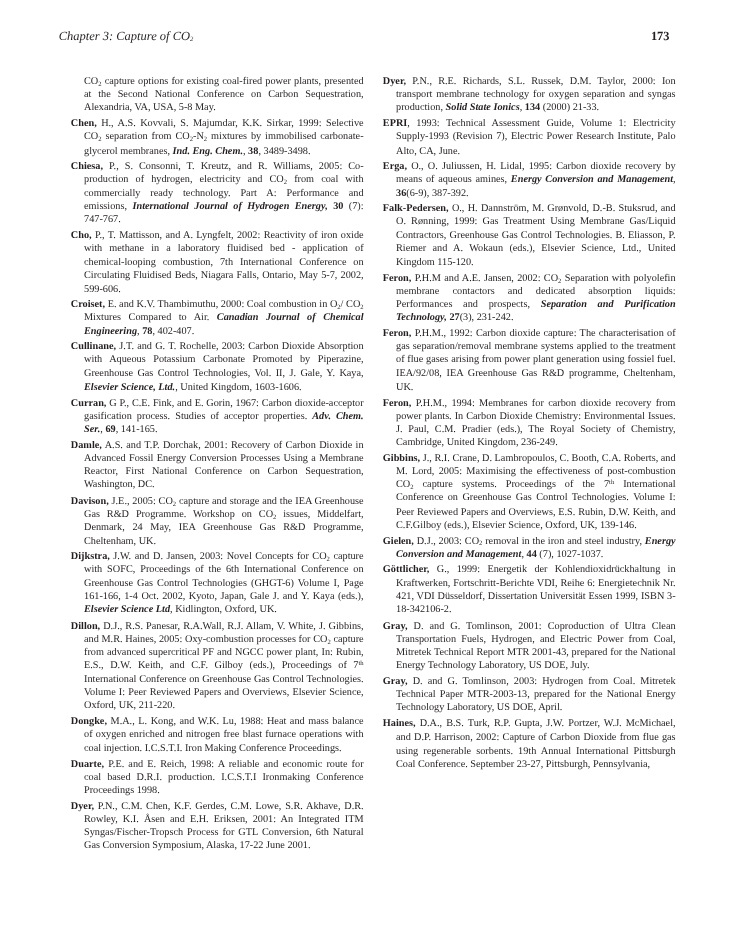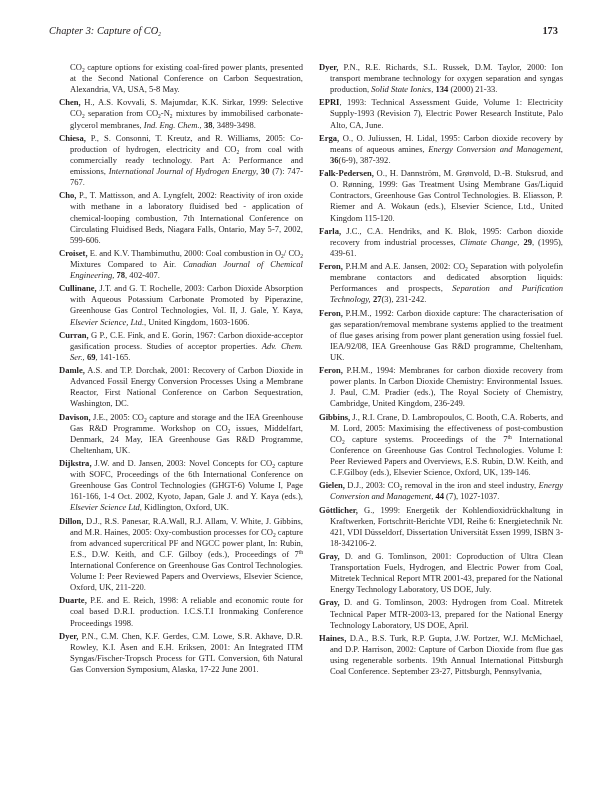--- a/index.html
+++ b/index.html
@@ -8,21 +8,21 @@
   .header { position: absolute; top: 25px; left: 49px; width: 521px; height: 16px; }
   .header-title { position: absolute; left: 0; top: 0; font-style: italic; font-size: 10.4px; }
   .header-page { position: absolute; right: 12px; top: 0; font-weight: bold; font-size: 10.4px; }
   .col { position: absolute; top: 62px; width: 244px; font-size: 8.55px; line-height: 11.1px;
          text-align: justify; }
   .col-left { left: 59px; }
   .col-right { left: 319px; }
   .ref { padding-left: 11px; text-indent: -11px; margin: 0 0 2.1px 0; hyphens: none; }
   .ref.cont { padding-left: 11px; text-indent: 0; }
   .b { font-weight: bold; }
-  .i { font-style: italic; }
+  .i { font-style: italic; font-weight: bold; }
   sub { font-size: 5.5px; line-height: 0; vertical-align: -1.5px; }
   sup { font-size: 5.5px; line-height: 0; vertical-align: 3px; }
 </style>
 </head>
 <body>
 
 <div class="header">
   <div class="header-title"><span>Chapter 3: Capture of CO</span><sub>2</sub></div>
   <div class="header-page">173</div>
 </div>
@@ -32,29 +32,29 @@
     <p class="ref"><span class="b">Chen,</span><span> H., A.S. Kovvali, S. Majumdar, K.K. Sirkar, 1999: Selective CO</span><sub>2</sub><span> separation from CO</span><sub>2</sub><span>-N</span><sub>2</sub><span> mixtures by immobilised carbonate-glycerol membranes, </span><span class="i">Ind. Eng. Chem.</span><span>, </span><span class="b">38</span><span>, 3489-3498.</span></p>
     <p class="ref"><span class="b">Chiesa,</span><span> P., S. Consonni, T. Kreutz, and R. Williams, 2005: Co-production of hydrogen, electricity and CO</span><sub>2</sub><span> from coal with commercially ready technology. Part A: Performance and emissions, </span><span class="i">International Journal of Hydrogen Energy,</span><span> </span><span class="b">30</span><span> (7): 747-767.</span></p>
     <p class="ref"><span class="b">Cho,</span><span> P., T. Mattisson, and A. Lyngfelt, 2002: Reactivity of iron oxide with methane in a laboratory fluidised bed - application of chemical-looping combustion, 7th International Conference on Circulating Fluidised Beds, Niagara Falls, Ontario, May 5-7, 2002, 599-606.</span></p>
     <p class="ref"><span class="b">Croiset,</span><span> E. and K.V. Thambimuthu, 2000: Coal combustion in O</span><sub>2</sub><span>/ CO</span><sub>2</sub><span> Mixtures Compared to Air. </span><span class="i">Canadian Journal of Chemical Engineering</span><span>, </span><span class="b">78</span><span>, 402-407.</span></p>
     <p class="ref"><span class="b">Cullinane,</span><span> J.T. and G. T. Rochelle, 2003: Carbon Dioxide Absorption with Aqueous Potassium Carbonate Promoted by Piperazine, Greenhouse Gas Control Technologies, Vol. II, J. Gale, Y. Kaya, </span><span class="i">Elsevier Science, Ltd.</span><span>, United Kingdom, 1603-1606.</span></p>
     <p class="ref"><span class="b">Curran,</span><span> G P., C.E. Fink, and E. Gorin, 1967: Carbon dioxide-acceptor gasification process. Studies of acceptor properties. </span><span class="i">Adv. Chem. Ser.</span><span>, </span><span class="b">69</span><span>, 141-165.</span></p>
     <p class="ref"><span class="b">Damle,</span><span> A.S. and T.P. Dorchak, 2001: Recovery of Carbon Dioxide in Advanced Fossil Energy Conversion Processes Using a Membrane Reactor, First National Conference on Carbon Sequestration, Washington, DC.</span></p>
     <p class="ref"><span class="b">Davison,</span><span> J.E., 2005: CO</span><sub>2</sub><span> capture and storage and the IEA Greenhouse Gas R&amp;D Programme. Workshop on CO</span><sub>2</sub><span> issues, Middelfart, Denmark, 24 May, IEA Greenhouse Gas R&amp;D Programme, Cheltenham, UK.</span></p>
     <p class="ref"><span class="b">Dijkstra,</span><span> J.W. and D. Jansen, 2003: Novel Concepts for CO</span><sub>2</sub><span> capture with SOFC, Proceedings of the 6th International Conference on Greenhouse Gas Control Technologies (GHGT-6) Volume I, Page 161-166, 1-4 Oct. 2002, Kyoto, Japan, Gale J. and Y. Kaya (eds.), </span><span class="i">Elsevier Science Ltd</span><span>, Kidlington, Oxford, UK.</span></p>
     <p class="ref"><span class="b">Dillon,</span><span> D.J., R.S. Panesar, R.A.Wall, R.J. Allam, V. White, J. Gibbins, and M.R. Haines, 2005: Oxy-combustion processes for CO</span><sub>2</sub><span> capture from advanced supercritical PF and NGCC power plant, In: Rubin, E.S., D.W. Keith, and C.F. Gilboy (eds.), Proceedings of 7</span><sup>th</sup><span> International Conference on Greenhouse Gas Control Technologies. Volume I: Peer Reviewed Papers and Overviews, Elsevier Science, Oxford, UK, 211-220.</span></p>
+    <p class="ref"><span class="b">Dongke,</span><span> M.A., L. Kong, and W.K. Lu, 1988: Heat and mass balance of oxygen enriched and nitrogen free blast furnace operations with coal injection. I.C.S.T.I. Iron Making Conference Proceedings.</span></p>
     <p class="ref"><span class="b">Duarte,</span><span> P.E. and E. Reich, 1998: A reliable and economic route for coal based D.R.I. production. I.C.S.T.I Ironmaking Conference Proceedings 1998.</span></p>
     <p class="ref"><span class="b">Dyer,</span><span> P.N., C.M. Chen, K.F. Gerdes, C.M. Lowe, S.R. Akhave, D.R. Rowley, K.I. Åsen and E.H. Eriksen, 2001: An Integrated ITM Syngas/Fischer-Tropsch Process for GTL Conversion, 6th Natural Gas Conversion Symposium, Alaska, 17-22 June 2001.</span></p>
   </div>
 <div class="col col-right" id="col-1">
     <p class="ref"><span class="b">Dyer,</span><span> P.N., R.E. Richards, S.L. Russek, D.M. Taylor, 2000: Ion transport membrane technology for oxygen separation and syngas production, </span><span class="i">Solid State Ionics</span><span>, </span><span class="b">134</span><span> (2000) 21-33.</span></p>
     <p class="ref"><span class="b">EPRI</span><span>, 1993: Technical Assessment Guide, Volume 1: Electricity Supply-1993 (Revision 7), Electric Power Research Institute, Palo Alto, CA, June.</span></p>
     <p class="ref"><span class="b">Erga,</span><span> O., O. Juliussen, H. Lidal, 1995: Carbon dioxide recovery by means of aqueous amines, </span><span class="i">Energy Conversion and Management</span><span>, </span><span class="b">36</span><span>(6-9), 387-392.</span></p>
     <p class="ref"><span class="b">Falk-Pedersen,</span><span> O., H. Dannström, M. Grønvold, D.-B. Stuksrud, and O. Rønning, 1999: Gas Treatment Using Membrane Gas/Liquid Contractors, Greenhouse Gas Control Technologies. B. Eliasson, P. Riemer and A. Wokaun (eds.), Elsevier Science, Ltd., United Kingdom 115-120.</span></p>
-    <p class="ref"><span class="b">Farla,</span><span> J.C., C.A. Hendriks, and K. Blok, 1995: Carbon dioxide recovery from industrial processes, </span><span class="i">Climate Change</span><span>, </span><span class="b">29</span><span>, (1995), 439-61.</span></p>
     <p class="ref"><span class="b">Feron,</span><span> P.H.M and A.E. Jansen, 2002: CO</span><sub>2</sub><span> Separation with polyolefin membrane contactors and dedicated absorption liquids: Performances and prospects, </span><span class="i">Separation and Purification Technology,</span><span> </span><span class="b">27</span><span>(3), 231-242.</span></p>
     <p class="ref"><span class="b">Feron,</span><span> P.H.M., 1992: Carbon dioxide capture: The characterisation of gas separation/removal membrane systems applied to the treatment of flue gases arising from power plant generation using fossiel fuel. IEA/92/08, IEA Greenhouse Gas R&amp;D programme, Cheltenham, UK.</span></p>
     <p class="ref"><span class="b">Feron,</span><span> P.H.M., 1994: Membranes for carbon dioxide recovery from power plants. In Carbon Dioxide Chemistry: Environmental Issues. J. Paul, C.M. Pradier (eds.), The Royal Society of Chemistry, Cambridge, United Kingdom, 236-249.</span></p>
     <p class="ref"><span class="b">Gibbins,</span><span> J., R.I. Crane, D. Lambropoulos, C. Booth, C.A. Roberts, and M. Lord, 2005: Maximising the effectiveness of post-combustion CO</span><sub>2</sub><span> capture systems. Proceedings of the 7</span><sup>th</sup><span> International Conference on Greenhouse Gas Control Technologies. Volume I: Peer Reviewed Papers and Overviews, E.S. Rubin, D.W. Keith, and C.F.Gilboy (eds.), Elsevier Science, Oxford, UK, 139-146.</span></p>
     <p class="ref"><span class="b">Gielen,</span><span> D.J., 2003: CO</span><sub>2</sub><span> removal in the iron and steel industry, </span><span class="i">Energy Conversion and Management</span><span>, </span><span class="b">44</span><span> (7), 1027-1037.</span></p>
     <p class="ref"><span class="b">Göttlicher,</span><span> G., 1999: Energetik der Kohlendioxidrückhaltung in Kraftwerken, Fortschritt-Berichte VDI, Reihe 6: Energietechnik Nr. 421, VDI Düsseldorf, Dissertation Universität Essen 1999, ISBN 3-18-342106-2.</span></p>
     <p class="ref"><span class="b">Gray,</span><span> D. and G. Tomlinson, 2001: Coproduction of Ultra Clean Transportation Fuels, Hydrogen, and Electric Power from Coal, Mitretek Technical Report MTR 2001-43, prepared for the National Energy Technology Laboratory, US DOE, July.</span></p>
     <p class="ref"><span class="b">Gray,</span><span> D. and G. Tomlinson, 2003: Hydrogen from Coal. Mitretek Technical Paper MTR-2003-13, prepared for the National Energy Technology Laboratory, US DOE, April.</span></p>
     <p class="ref"><span class="b">Haines,</span><span> D.A., B.S. Turk, R.P. Gupta, J.W. Portzer, W.J. McMichael, and D.P. Harrison, 2002: Capture of Carbon Dioxide from flue gas using regenerable sorbents. 19th Annual International Pittsburgh Coal Conference. September 23-27, Pittsburgh, Pennsylvania,</span></p>
   </div>

